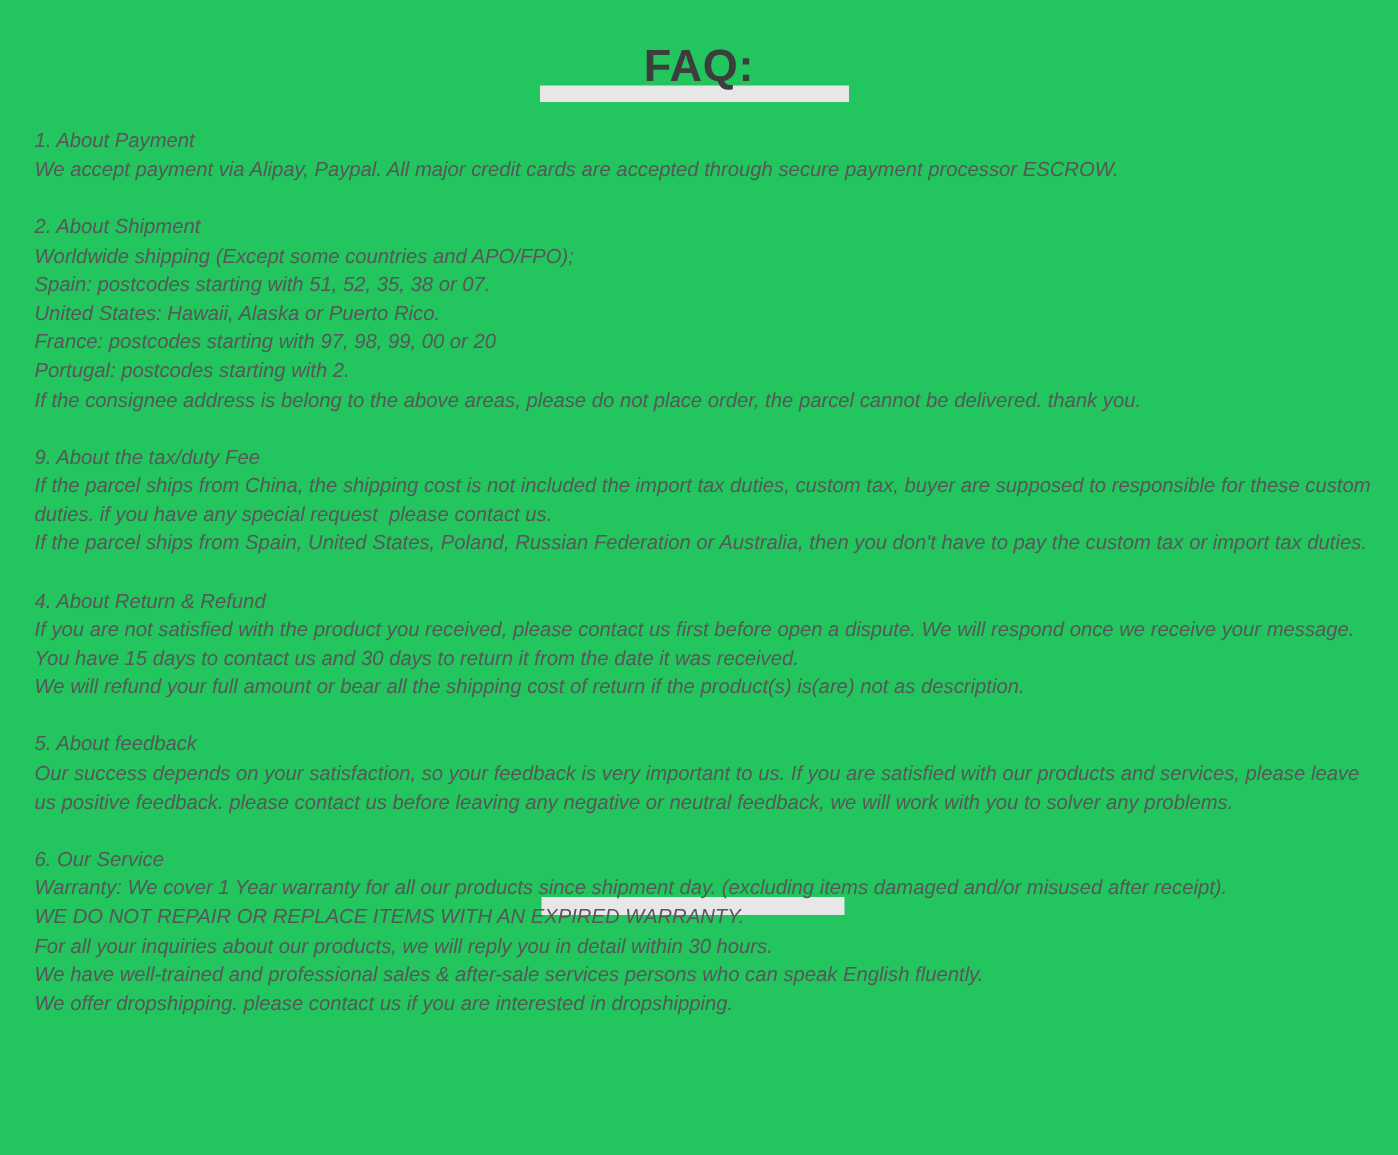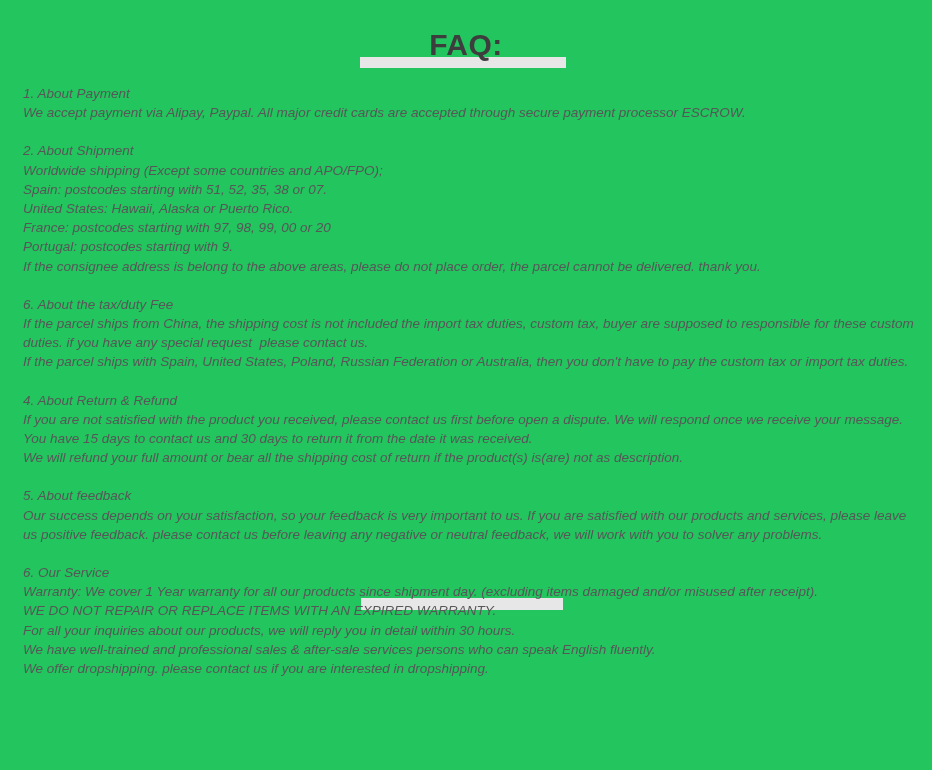--- a/index.html
+++ b/index.html
@@ -79,28 +79,28 @@
       <div class="heading">1. About Payment</div>
       <p>We accept payment via Alipay, Paypal. All major credit cards are accepted through secure payment processor ESCROW.</p>
     </section>
 
     <section>
       <div class="heading">2. About Shipment</div>
       <p>Worldwide shipping (Except some countries and APO/FPO);</p>
       <p>Spain: postcodes starting with 51, 52, 35, 38 or 07.</p>
       <p>United States: Hawaii, Alaska or Puerto Rico.</p>
       <p>France: postcodes starting with 97, 98, 99, 00 or 20</p>
-      <p>Portugal: postcodes starting with 9.</p>
+      <p>Portugal: postcodes starting with 2.</p>
       <p>If the consignee address is belong to the above areas, please do not place order, the parcel cannot be delivered. thank you.</p>
     </section>
 
     <section>
-      <div class="heading">6. About the tax/duty Fee</div>
+      <div class="heading">9. About the tax/duty Fee</div>
       <p>If the parcel ships from China, the shipping cost is not included the import tax duties, custom tax, buyer are supposed to responsible for these custom duties. if you have any special request  please contact us.</p>
-      <p>If the parcel ships with Spain, United States, Poland, Russian Federation or Australia, then you don't have to pay the custom tax or import tax duties.</p>
+      <p>If the parcel ships from Spain, United States, Poland, Russian Federation or Australia, then you don't have to pay the custom tax or import tax duties.</p>
     </section>
 
     <section>
       <div class="heading">4. About Return &amp; Refund</div>
       <p>If you are not satisfied with the product you received, please contact us first before open a dispute. We will respond once we receive your message.</p>
       <p>You have 15 days to contact us and 30 days to return it from the date it was received.</p>
       <p>We will refund your full amount or bear all the shipping cost of return if the product(s) is(are) not as description.</p>
     </section>
 
     <section>

